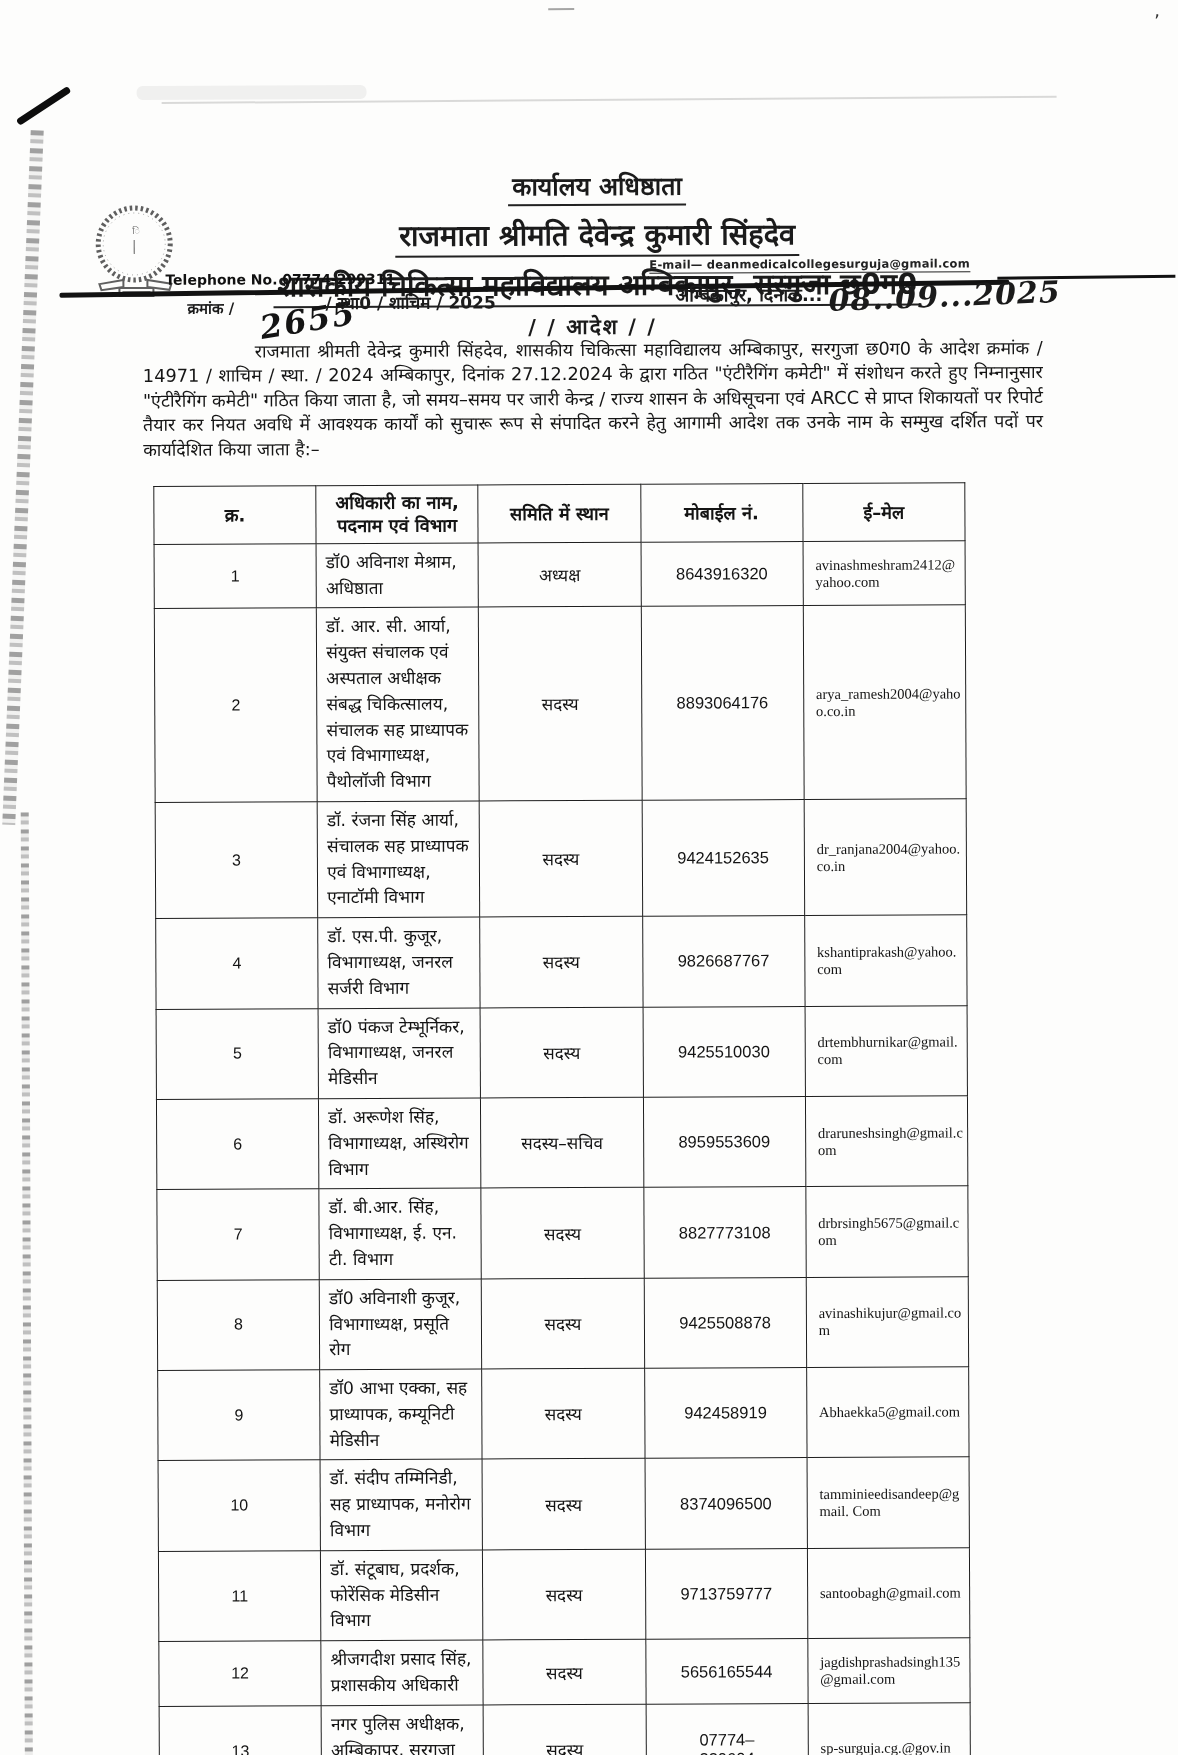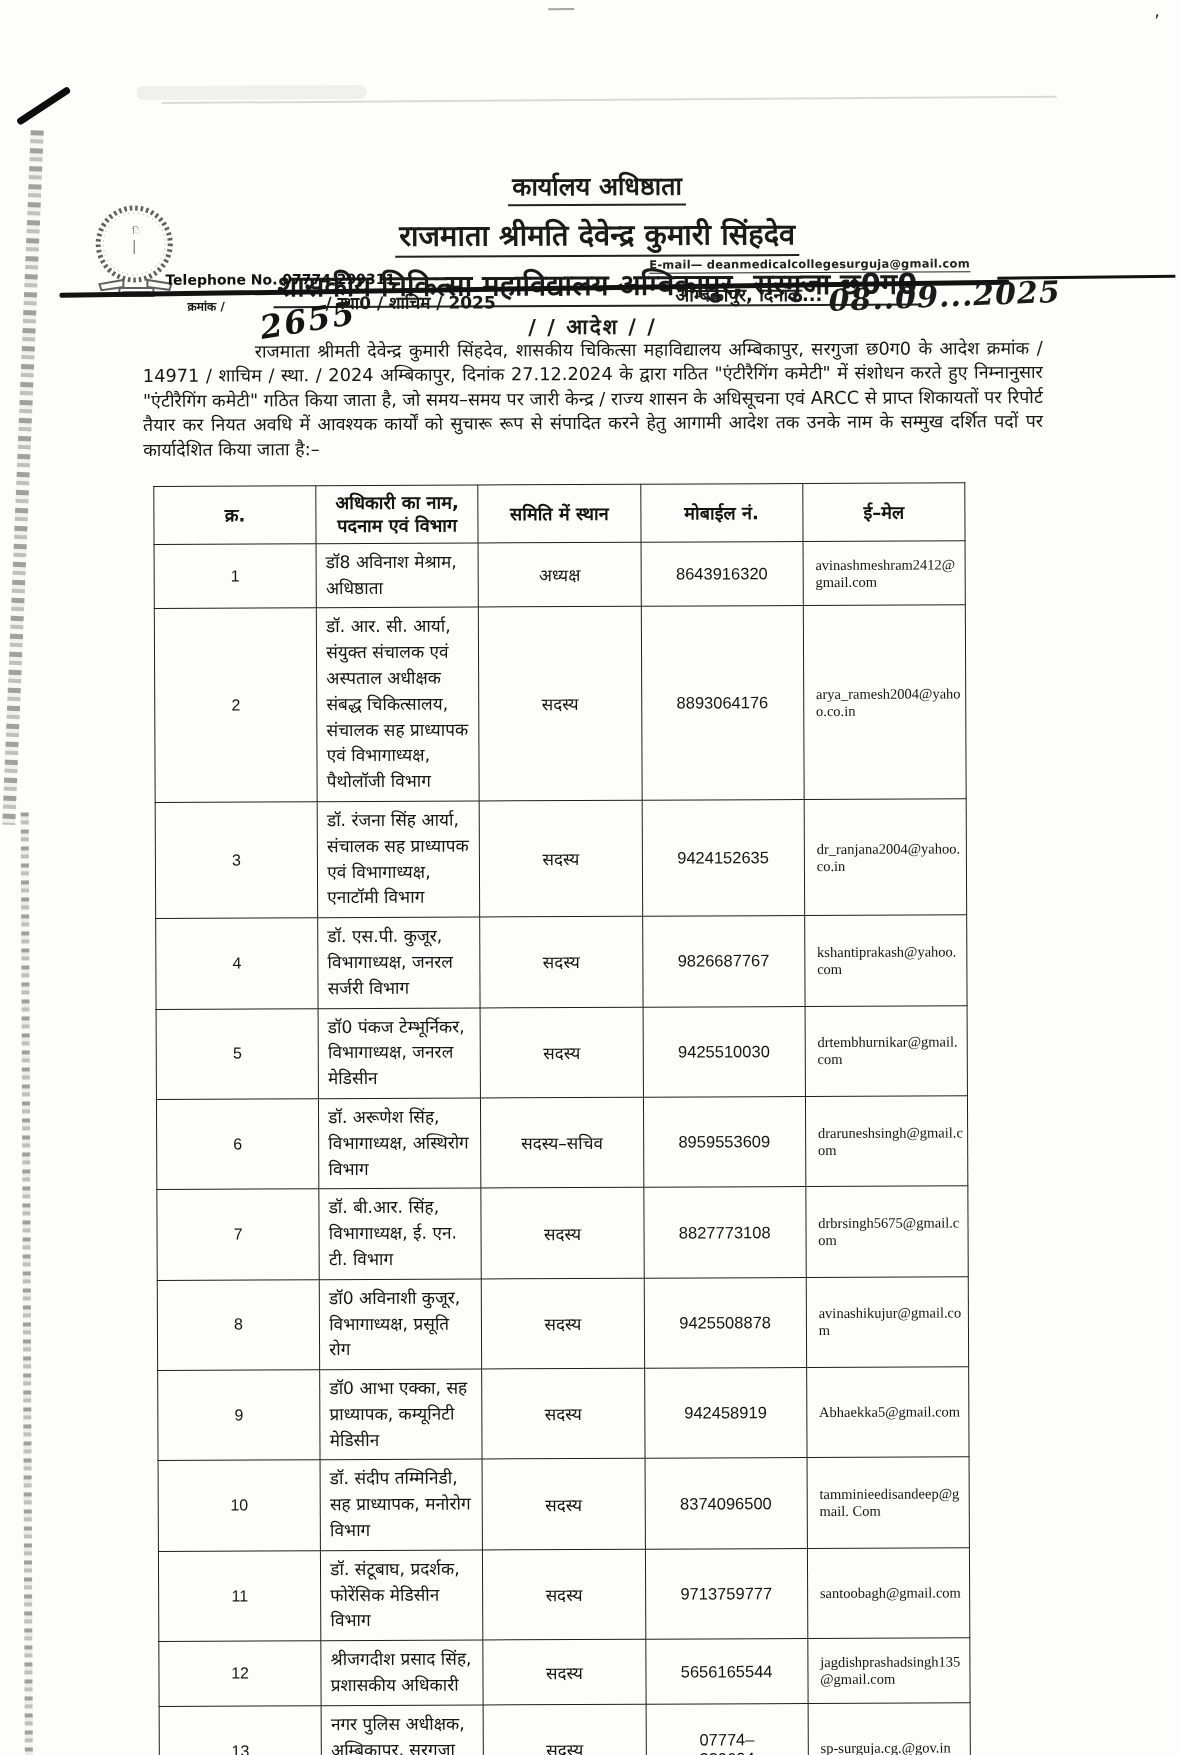--- a/index.html
+++ b/index.html
@@ -43,21 +43,21 @@
   .logo { position:absolute; left:92px; top:198px; width:92px; height:100px; opacity:.85; }
   .telephone { position:absolute; left:168px; top:270px; font-size:14px; font-weight:700; color:#111; }
   .email-line {
     position:absolute; left:652px; top:258px; font-size:11.5px; font-weight:600; color:#222;
     border-bottom:1.5px solid #222; padding-bottom:1px; letter-spacing:.2px;
   }
   .head-rule { position:absolute; left:62px; top:286px; width:950px; height:5px; background:#121212; transform:rotate(-0.55deg); border-radius:2px; }
   .head-rule-ext { position:absolute; left:1000px; top:278px; width:178px; height:3px; background:#121212; transform:rotate(-0.4deg); }
 
   
-  .ref-prefix { position:absolute; left:190px; top:296px; font-size:12px; font-weight:600; }
+  .ref-prefix { position:absolute; left:190px; top:296px; font-size:15px; font-weight:600; }
   .ref-number {
     position:absolute; left:262px; top:300px; font-size:32px; font-style:italic;
     font-weight:600; transform:rotate(-9deg); letter-spacing:2px; color:#141414;
     font-family:"DejaVu Serif","Liberation Serif",serif;
   }
   .ref-suffix { position:absolute; left:328px; top:290px; font-size:17px; font-weight:600; }
   .place-date { position:absolute; left:678px; top:280px; font-size:18px; font-weight:600; }
   .hw-date {
     display:inline-block; font-size:30px; font-style:italic; font-weight:600;
     transform:rotate(-2deg); letter-spacing:1px; vertical-align:-6px;
@@ -141,24 +141,24 @@
           <th class="c-sn">क्र.</th>
           <th class="c-name">अधिकारी का नाम, पदनाम एवं विभाग</th>
           <th class="c-pos">समिति में स्थान</th>
           <th class="c-mob">मोबाईल नं.</th>
           <th class="c-mail" style="">ई–मेल</th>
         </tr>
       </thead>
       <tbody id="committee-body">
           <tr>
             <td class="c-sn">1</td>
-            <td class="c-name">डॉ8 अविनाश मेश्राम, अधिष्ठाता</td>
+            <td class="c-name">डॉ0 अविनाश मेश्राम, अधिष्ठाता</td>
             <td class="c-pos">अध्यक्ष</td>
             <td class="c-mob">8643916320</td>
-            <td class="c-mail">avinashmeshram2412@gmail.com</td>
+            <td class="c-mail">avinashmeshram2412@yahoo.com</td>
           </tr>
           <tr>
             <td class="c-sn">2</td>
             <td class="c-name">डॉ. आर. सी. आर्या, संयुक्त संचालक एवं अस्पताल अधीक्षक संबद्ध चिकित्सालय, संचालक सह प्राध्यापक एवं विभागाध्यक्ष, पैथोलॉजी विभाग</td>
             <td class="c-pos">सदस्य</td>
             <td class="c-mob">8893064176</td>
             <td class="c-mail">arya_ramesh2004@yahoo.co.in</td>
           </tr>
           <tr>
             <td class="c-sn">3</td>

